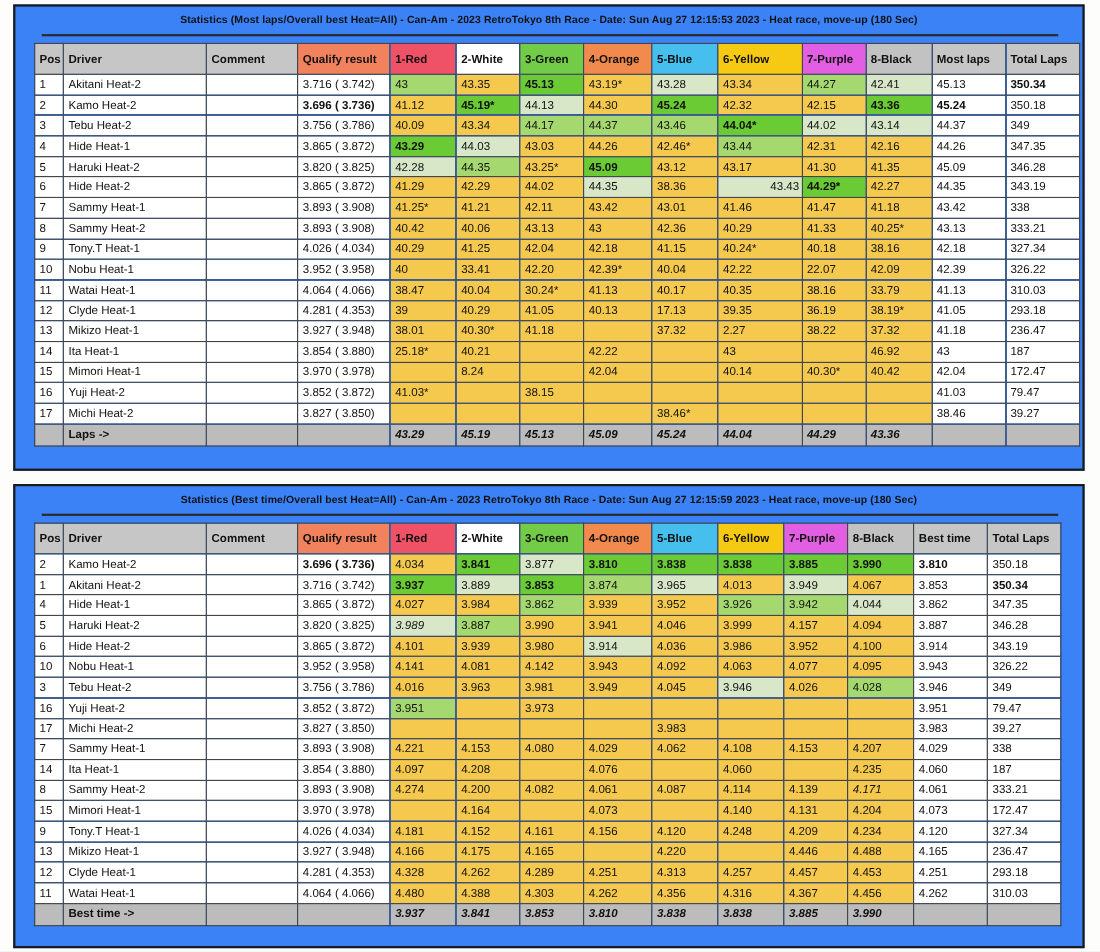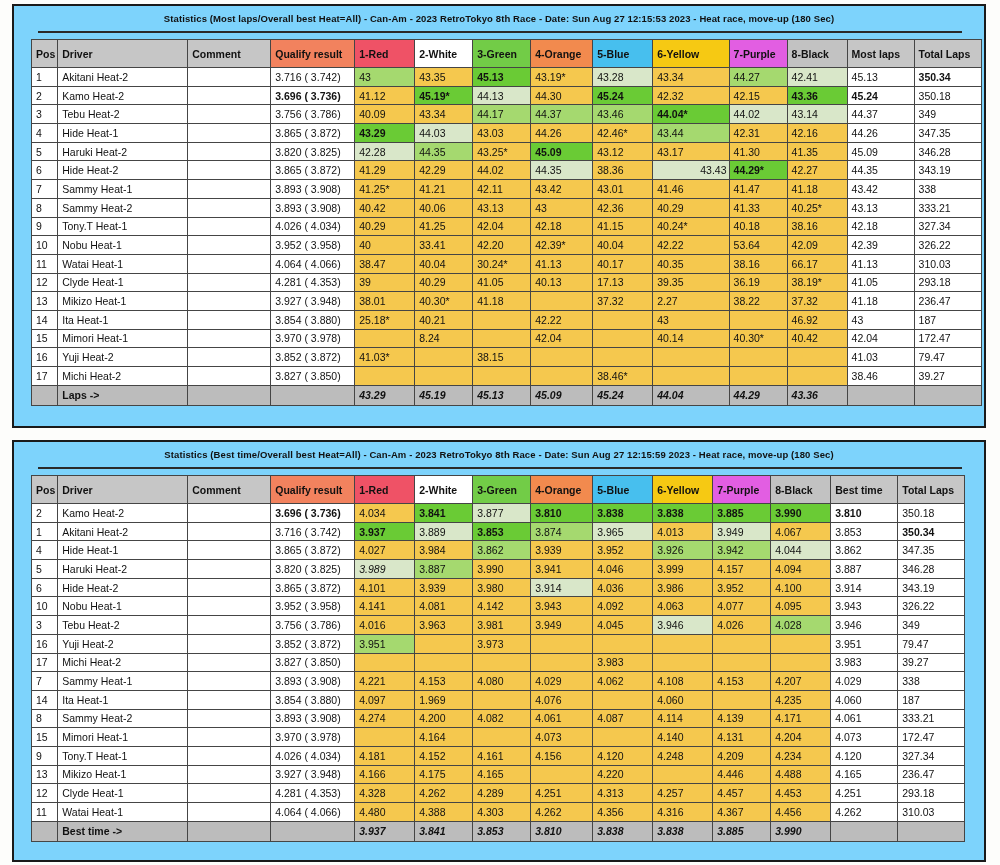--- a/index.html
+++ b/index.html
@@ -1,18 +1,18 @@
 <!DOCTYPE html>
 <html><head>
 <meta charset="utf-8">
 <style>
   html,body{margin:0;padding:0;background:#efeeea;}
   .page{position:relative;width:1000px;height:865px;background:#fdfdfb;
         font-family:"Liberation Sans",sans-serif;color:#111;}
-  .panel{position:absolute;left:12px;width:974px;background:#7dd3fc;
+  .panel{position:absolute;left:12px;width:974px;background:#3b82f6;
          border:2px solid #1a1a1a;box-sizing:border-box;}
   .panel-1{top:4px;height:424px;}
   .panel-2{top:440px;height:422px;}
   .report-title{margin-top:7px;text-align:center;font-size:9.5px;font-weight:bold;
                 letter-spacing:.1px;white-space:nowrap;}
   .rule{height:2px;background:#2a2a2a;margin:7px 0 0 24px;width:924px;}
   table.stats{border-collapse:collapse;table-layout:fixed;margin:6px 0 0 17px;
               font-size:10.5px;}
   table.stats td,table.stats th{border:1px solid #454545;padding:0 2px 0 4px;
               overflow:hidden;white-space:nowrap;text-align:left;box-sizing:border-box;}
@@ -214,38 +214,38 @@
             <td class="white-bg">10</td>
             <td class="white-bg">Nobu Heat-1</td>
             <td class="white-bg"></td>
             <td class="white-bg">3.952 ( 3.958)</td>
             <td style="background: rgb(245, 200, 78);">40</td>
             <td style="background: rgb(245, 200, 78);">33.41</td>
             <td style="background: rgb(245, 200, 78);">42.20</td>
             <td style="background: rgb(245, 200, 78);">42.39*</td>
             <td style="background: rgb(245, 200, 78);">40.04</td>
             <td style="background: rgb(245, 200, 78);">42.22</td>
-            <td style="background: rgb(245, 200, 78);">53.64</td>
+            <td style="background: rgb(245, 200, 78);">22.07</td>
             <td style="background: rgb(245, 200, 78);">42.09</td>
             <td class="white-bg">42.39</td>
             <td class="white-bg">326.22</td>
           </tr>
           <tr>
             <td class="white-bg">11</td>
             <td class="white-bg">Watai Heat-1</td>
             <td class="white-bg"></td>
             <td class="white-bg">4.064 ( 4.066)</td>
             <td style="background: rgb(245, 200, 78);">38.47</td>
             <td style="background: rgb(245, 200, 78);">40.04</td>
             <td style="background: rgb(245, 200, 78);">30.24*</td>
             <td style="background: rgb(245, 200, 78);">41.13</td>
             <td style="background: rgb(245, 200, 78);">40.17</td>
             <td style="background: rgb(245, 200, 78);">40.35</td>
             <td style="background: rgb(245, 200, 78);">38.16</td>
-            <td style="background: rgb(245, 200, 78);">66.17</td>
+            <td style="background: rgb(245, 200, 78);">33.79</td>
             <td class="white-bg">41.13</td>
             <td class="white-bg">310.03</td>
           </tr>
           <tr>
             <td class="white-bg">12</td>
             <td class="white-bg">Clyde Heat-1</td>
             <td class="white-bg"></td>
             <td class="white-bg">4.281 ( 4.353)</td>
             <td style="background: rgb(245, 200, 78);">39</td>
             <td style="background: rgb(245, 200, 78);">40.29</td>
@@ -555,21 +555,21 @@
             <td style="background: rgb(245, 200, 78);">4.207</td>
             <td class="white-bg">4.029</td>
             <td class="white-bg">338</td>
           </tr>
           <tr>
             <td class="white-bg">14</td>
             <td class="white-bg">Ita Heat-1</td>
             <td class="white-bg"></td>
             <td class="white-bg">3.854 ( 3.880)</td>
             <td style="background: rgb(245, 200, 78);">4.097</td>
-            <td style="background: rgb(245, 200, 78);">1.969</td>
+            <td style="background: rgb(245, 200, 78);">4.208</td>
             <td style="background: rgb(245, 200, 78);"></td>
             <td style="background: rgb(245, 200, 78);">4.076</td>
             <td style="background: rgb(245, 200, 78);"></td>
             <td style="background: rgb(245, 200, 78);">4.060</td>
             <td style="background: rgb(245, 200, 78);"></td>
             <td style="background: rgb(245, 200, 78);">4.235</td>
             <td class="white-bg">4.060</td>
             <td class="white-bg">187</td>
           </tr>
           <tr>
@@ -577,21 +577,21 @@
             <td class="white-bg">Sammy Heat-2</td>
             <td class="white-bg"></td>
             <td class="white-bg">3.893 ( 3.908)</td>
             <td style="background: rgb(245, 200, 78);">4.274</td>
             <td style="background: rgb(245, 200, 78);">4.200</td>
             <td style="background: rgb(245, 200, 78);">4.082</td>
             <td style="background: rgb(245, 200, 78);">4.061</td>
             <td style="background: rgb(245, 200, 78);">4.087</td>
             <td style="background: rgb(245, 200, 78);">4.114</td>
             <td style="background: rgb(245, 200, 78);">4.139</td>
-            <td style="background: rgb(245, 200, 78);">4.171</td>
+            <td style="background: rgb(245, 200, 78); font-style: italic;">4.171</td>
             <td class="white-bg">4.061</td>
             <td class="white-bg">333.21</td>
           </tr>
           <tr>
             <td class="white-bg">15</td>
             <td class="white-bg">Mimori Heat-1</td>
             <td class="white-bg"></td>
             <td class="white-bg">3.970 ( 3.978)</td>
             <td style="background: rgb(245, 200, 78);"></td>
             <td style="background: rgb(245, 200, 78);">4.164</td>

